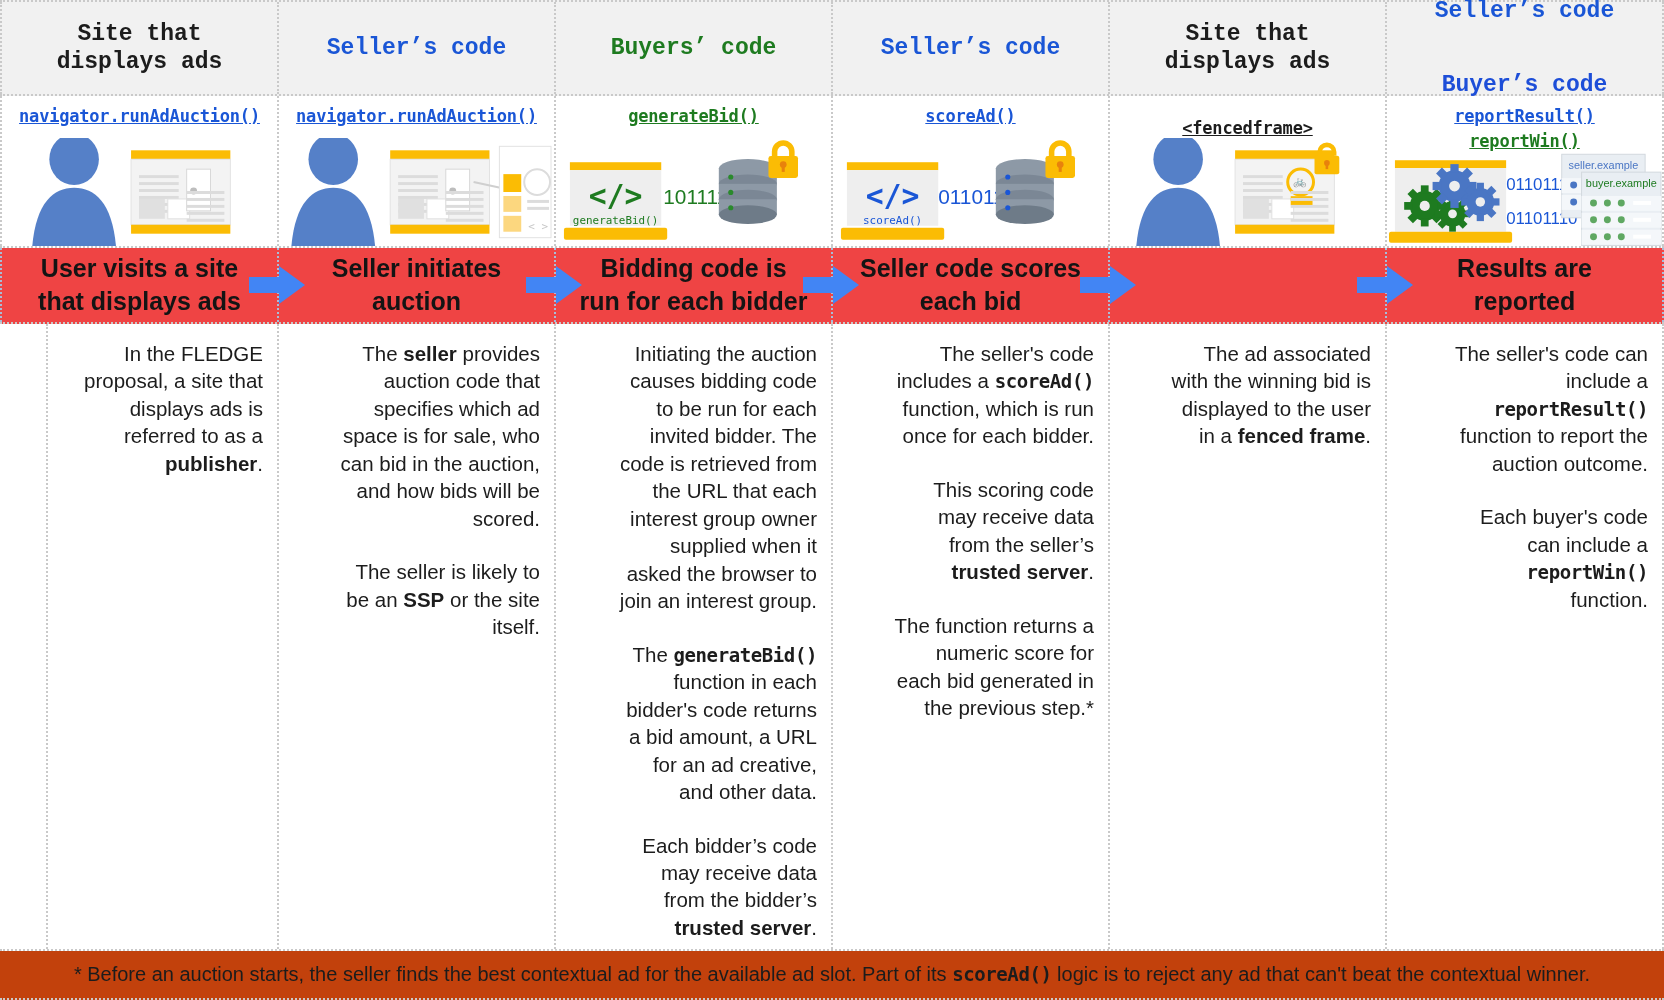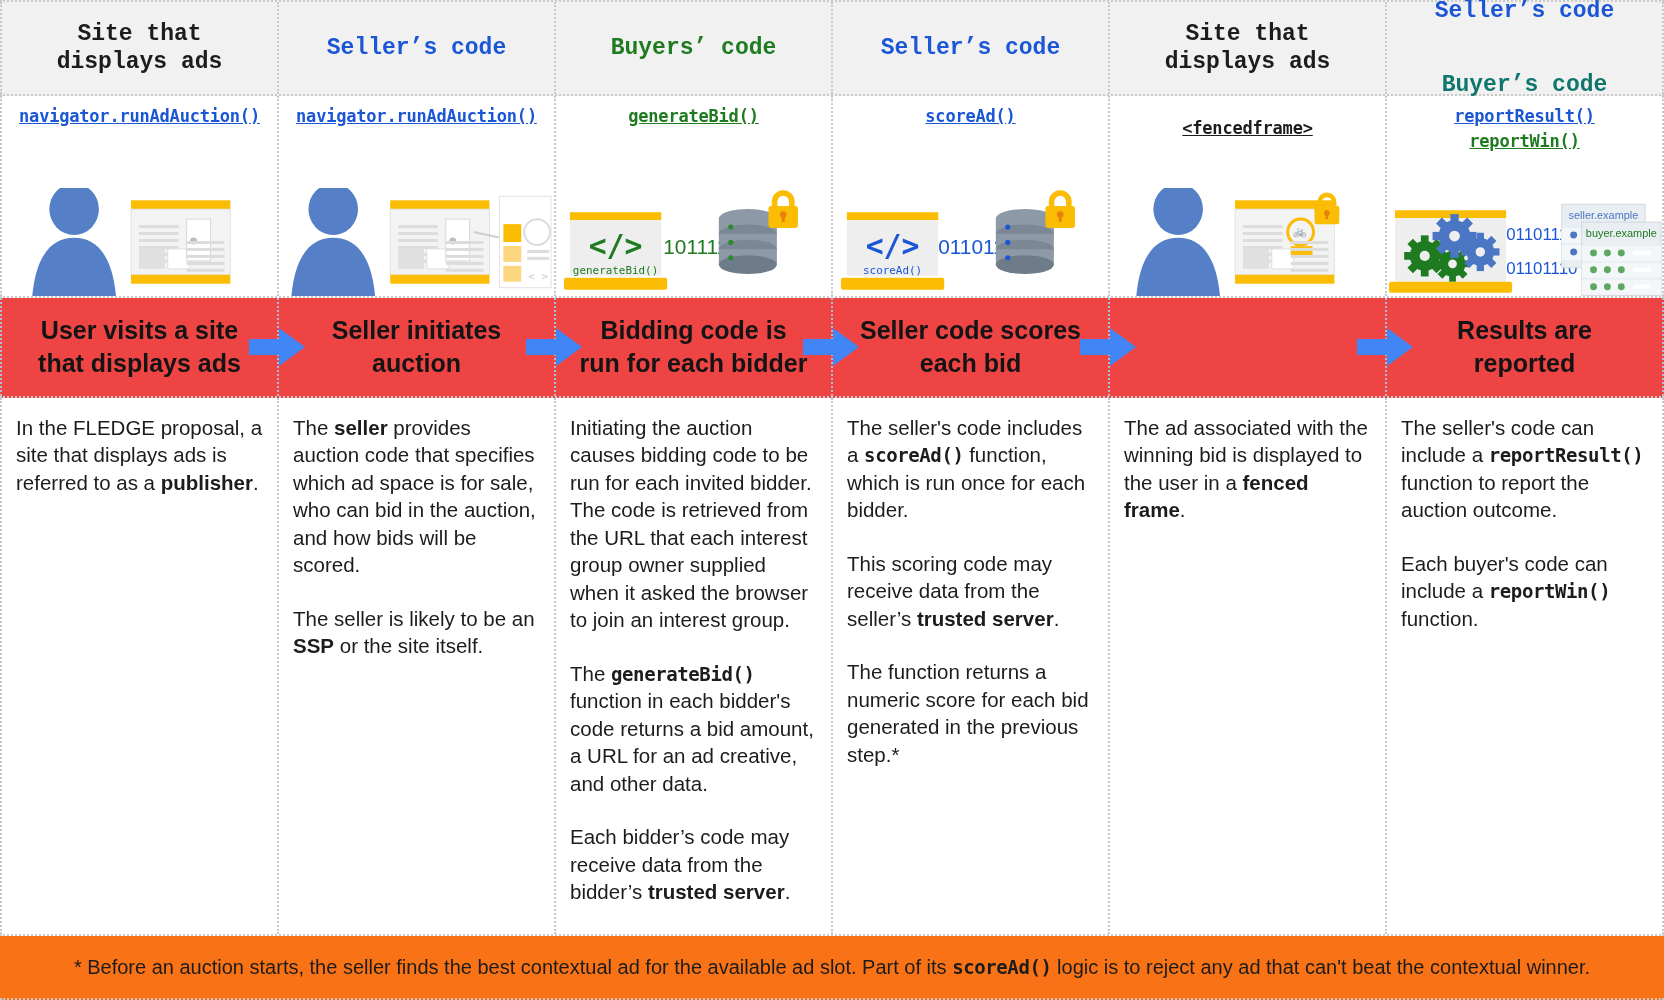--- a/index.html
+++ b/index.html
@@ -61,32 +61,33 @@
     width:56px;height:40px;z-index:5;
   }
 
   
   .row-body{display:flex;flex:1 1 auto;background:#fff;
      border-bottom:2px dotted #c9c9c9;}
   .bcell{
     flex:1 1 0;border-right:2px dotted #c9c9c9;
     padding:16px 14px 8px;box-sizing:border-box;
     font-size:20.5px;line-height:1.34;color:#1c1c1c;
-    text-align:left;
+    text-align:right;
+    margin-left:46px;
   }
   .bcell:first-child{border-left:2px dotted #c9c9c9;}
   .bcell p{margin:0 0 26px;}
   .bcell p:last-child{margin-bottom:0;}
   .bcell b{font-weight:bold;}
   .mono{font-family:"DejaVu Sans Mono","Liberation Mono",monospace;
         font-weight:bold;font-size:19px;letter-spacing:-0.4px;}
 
   
   .row-foot{height:62px;display:flex;align-items:center;justify-content:center;
-     background:#f97316;border-bottom:2px dotted #c9c9c9;}
+     background:#c2410c;border-bottom:2px dotted #c9c9c9;}
   .foot{font-size:20px;color:#1c1c1c;text-align:center;}
 </style>
 </head>
 <body>
 
 <div class="board">
 
   <div class="row-header" id="headerRow">
       <div class="hcell">
         <div style="color: rgb(28, 28, 28);">Site that</div>
@@ -100,21 +101,21 @@
       </div>
       <div class="hcell">
         <div style="color: rgb(26, 86, 214);">Seller’s code</div>
       </div>
       <div class="hcell">
         <div style="color: rgb(28, 28, 28);">Site that</div>
         <div style="color: rgb(28, 28, 28);">displays ads</div>
       </div>
       <div class="hcell">
         <div style="color: rgb(26, 86, 214);">Seller’s code</div>
-        <div style="color: #0f766e; margin-top: 45px;">Buyer’s code</div>
+        <div style="color: #1d4ed8; margin-top: 45px;">Buyer’s code</div>
       </div>
     </div>
 
   <div class="row-art" id="artRow">
       <div class="acell">
         <div class="api">
           <span class="l2" style="color: rgb(26, 86, 214);">navigator.runAdAuction()</span>
         </div>
         <div class="art"><svg viewBox="0 0 277 108" width="100%" height="108">
       <g transform="translate(40,-4) scale(0.96)">

